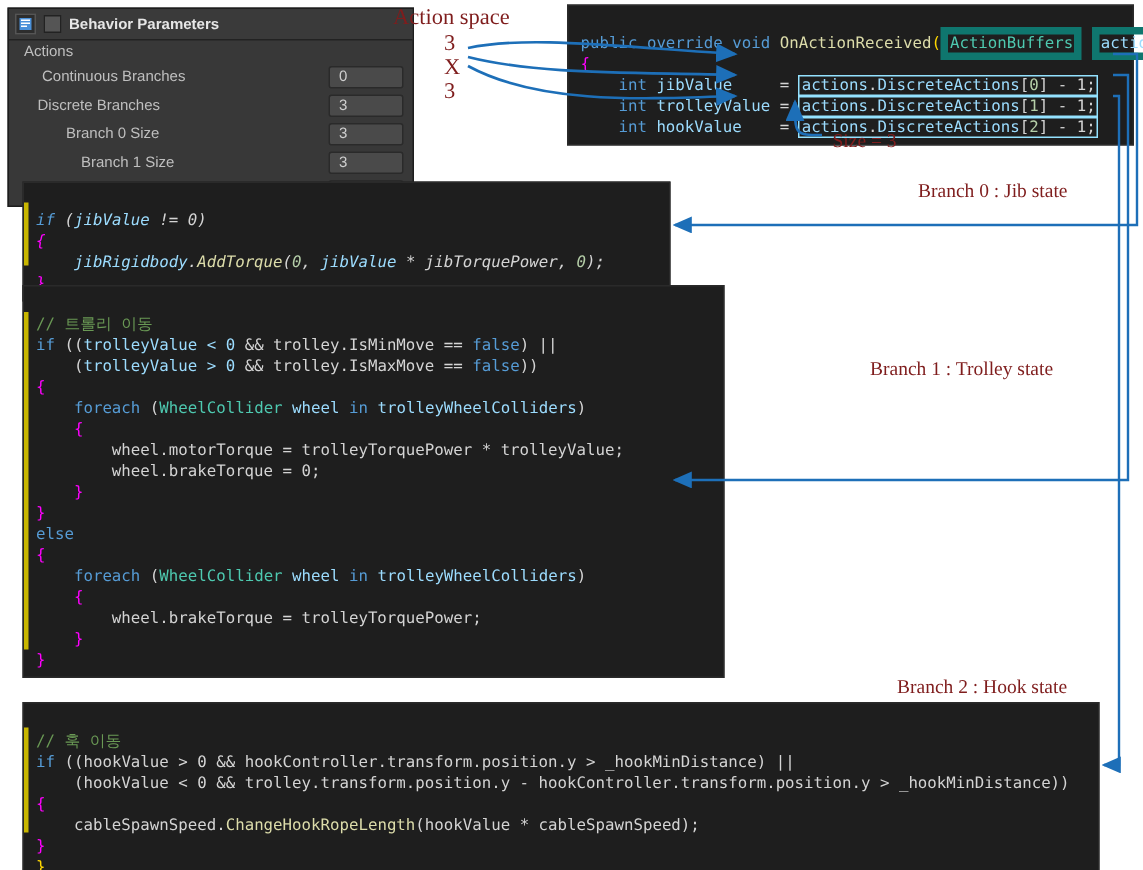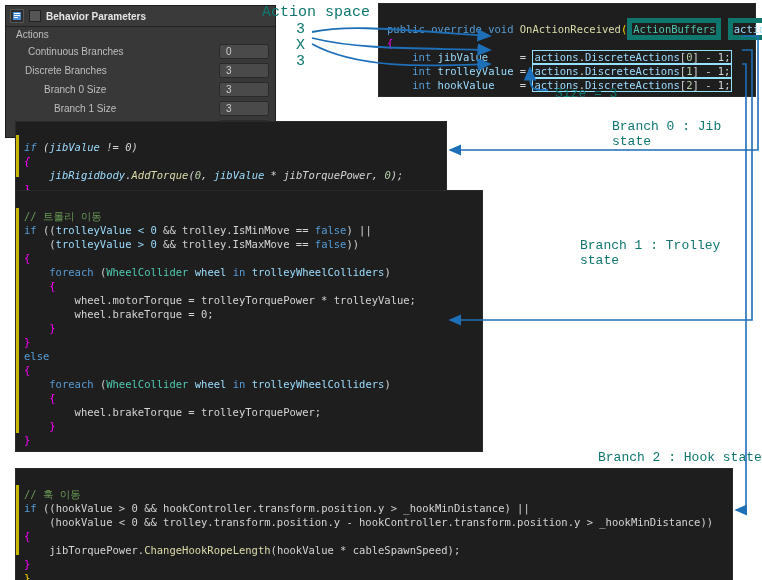--- a/index.html
+++ b/index.html
@@ -78,23 +78,23 @@
   .num { color: #b5cea8; }       
   .cmt { color: #6a9955; }       
   .br  { color: #ff00ff; }       
   .paren { color: #ffd700;}
   .boxed1 { border: 5px solid #0f766e; padding: 0 1px; }
   .boxed2 { border: 1px solid #94e2ff; padding: 0 1px; }
 
   
   .anno {
     position: absolute;
-    font-family: Liberation Mono, monospace;
+    font-family: Liberation Serif, serif;
     font-size: 13px;
-    color: #0f766e;
+    color: #7f1d1d;
   }
   .anno.big { font-size: 15px; }
 
   
   .arrows {
     position: absolute;
     left: 0; top: 0; width: 762px; height: 580px;
     pointer-events: none;
   }
 
@@ -192,21 +192,21 @@
     <span class="br">}</span>
 <span class="br">}</span>
 </div>
 <div class="yellow-strip" style="top:208px; height:225px;"></div>
 
 <div class="code" style="left:15px; top:468px; width:718px;">
 <span class="cmt">// 훅 이동</span>
 <span class="kw">if</span> (<span>(hookValue &gt; 0 &amp;&amp; hookController.transform.position.y &gt; _hookMinDistance) ||</span>
     <span>(hookValue &lt; 0 &amp;&amp; trolley.transform.position.y - hookController.transform.position.y &gt; _hookMinDistance))</span>
 <span class="br">{</span>
-    <span>jibTorquePower.</span><span class="fn">ChangeHookRopeLength</span><span>(hookValue * cableSpawnSpeed);</span>
+    <span>cableSpawnSpeed.</span><span class="fn">ChangeHookRopeLength</span><span>(hookValue * cableSpawnSpeed);</span>
 <span class="br">}</span>
 <span class="paren">}</span></div>
 <div class="yellow-strip" style="top:485px; height:70px;"></div>
 
 <svg class="arrows">
   <defs>
     <marker id="ah" markerWidth="8" markerHeight="8" refX="7" refY="3.5" orient="auto">
       <polygon points="0 0, 8 3.5, 0 7" fill="#1d6fb8"></polygon>
     </marker>
   </defs>

